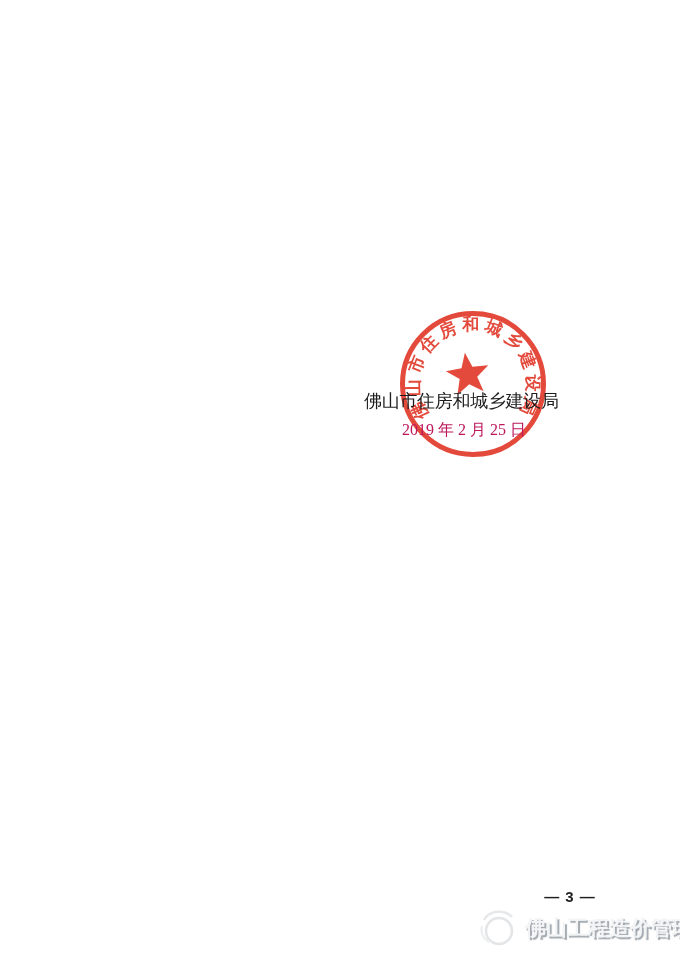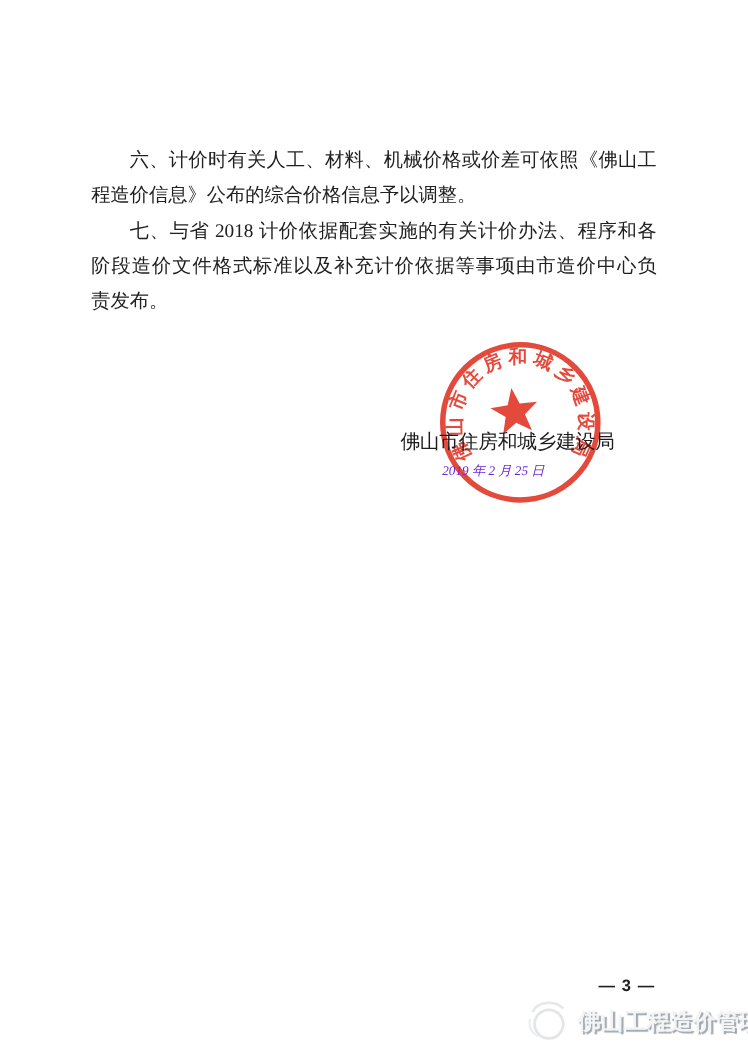--- a/index.html
+++ b/index.html
@@ -8,21 +8,21 @@
     font-family:"Liberation Serif","DejaVu Serif",serif; overflow:hidden;
   }
   .doc-body { position:absolute; left:83px; top:129px; width:514px; color:#212121; font-size:17.5px; }
   .line { line-height:32px; height:32px; text-align:justify; text-justify:inter-character; white-space:nowrap; }
   .line.fill { text-align-last:justify; white-space:normal; }
   .line.indent { text-indent:2em; }
 
   .seal-wrap { position:absolute; left:395px; top:306px; width:156px; height:156px; z-index:1; opacity:.92; }
 
   .sig-agency { position:absolute; left:364px; top:389px; font-size:18px; letter-spacing:-0.3px; color:#1d1d1d; z-index:2; white-space:nowrap; }
-  .sig-date   { position:absolute; left:402px; top:420px; font-size:12px; color:#6d28d9; z-index:2; white-space:nowrap;font-style:italic; }
+  .sig-date   { position:absolute; left:402px; top:420px; font-size:16px; color:#be185d; z-index:2; white-space:nowrap; }
 
   .page-number {
     position:absolute; left:510px; top:888px; width:120px; text-align:center;
     font-size:15px; font-weight:bold; letter-spacing:1px; color:#1f1f1f;
     font-family:"Liberation Sans","DejaVu Sans",sans-serif;
   }
 
   .watermark { position:absolute; left:474px; top:906px; display:flex; align-items:center; gap:5px; z-index:0; }
   .wm-logo { flex:0 0 auto; }
   .wm-text {
@@ -30,27 +30,20 @@
     font-family:"Liberation Sans","DejaVu Sans",sans-serif;
     color:#f3f4f5;
     text-shadow:2px 2px 1px #a0a7ae, -1px -1px 0 #ffffff;
   }
 </style>
 </head>
 <body>
 
 <div class="page">
 
-  <div class="doc-body">
-    <div class="line indent fill">六、计价时有关人工、材料、机械价格或价差可依照《佛山工</div>
-    <div class="line">程造价信息》公布的综合价格信息予以调整。</div>
-    <div class="line indent fill">七、与省 2018 计价依据配套实施的有关计价办法、程序和各</div>
-    <div class="line fill">阶段造价文件格式标准以及补充计价依据等事项由市造价中心负</div>
-    <div class="line">责发布。</div>
-  </div>
 
   <div class="seal-wrap">
     <svg width="156" height="156" viewBox="0 0 156 156">
       <circle cx="78" cy="78" r="70.5" fill="none" stroke-width="5" stroke="#e23b2c"></circle>
       <polygon points="73,46.5 78.5,61.5 94.4,62.1 81.9,71.9 86.2,87.2 73,78.3 59.8,87.2 64.2,71.9 51.6,62.1 67.5,61.5" transform="rotate(-8 73 69)" fill="#e23b2c"></polygon>
       <path id="sealArc" d="M 34.3 109.7 A 54 54 0 1 1 121.7 109.7" fill="none"></path>
       <text font-size="17" font-weight="bold" letter-spacing="4.5" text-anchor="middle" fill="#e23b2c">
         <textPath href="#sealArc" startOffset="50%">佛山市住房和城乡建设局</textPath>
       </text>
     </svg>

